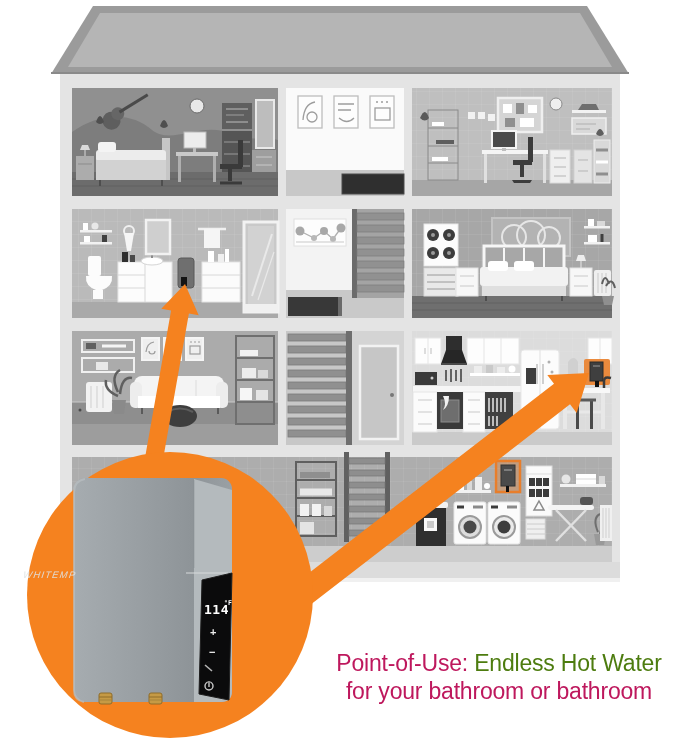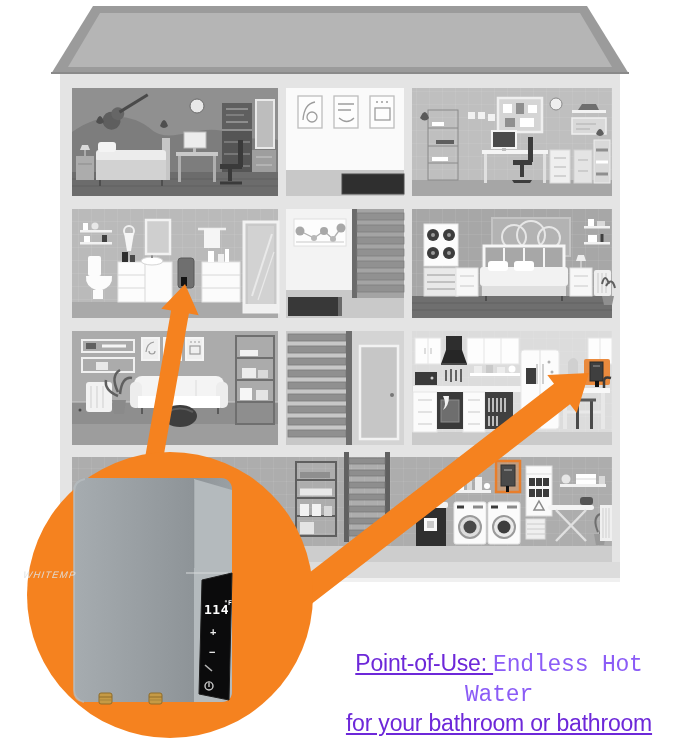--- a/index.html
+++ b/index.html
@@ -1,22 +1,22 @@
 <!DOCTYPE html>
 <html><head>
 <meta charset="utf-8">
 <style>
   html,body{margin:0;padding:0;background:#ffffff;}
   .stage{position:relative;width:679px;height:742px;background:#ffffff;overflow:hidden;
          font-family:"Liberation Sans",sans-serif;}
   .stage svg{position:absolute;left:0;top:0;}
   .caption{position:absolute;left:320px;top:649px;width:358px;text-align:center;
            font-size:23px;font-weight:500;letter-spacing:-0.2px;line-height:28px;}
-  .cap-dark{color:#6d28d9;text-decoration:underline;}
-  .cap-orange{color:#8b5cf6;font-family:Liberation Mono, monospace;}
+  .cap-dark{color:#be185d;}
+  .cap-orange{color:#4d7c0f;}
   .brand-text{font-size:9.5px;font-style:italic;letter-spacing:1.2px;fill:#DFE3E4;opacity:.9;}
   .seg{font-family:"DejaVu Sans Mono",monospace;font-weight:bold;fill:#ffffff;}
 </style>
 </head>
 <body>
 
 <div class="stage">
 <svg width="679" height="742" viewBox="0 0 679 742">
   <defs>
     <linearGradient id="bodyGrad" x1="0" y1="0" x2="1" y2="0">

